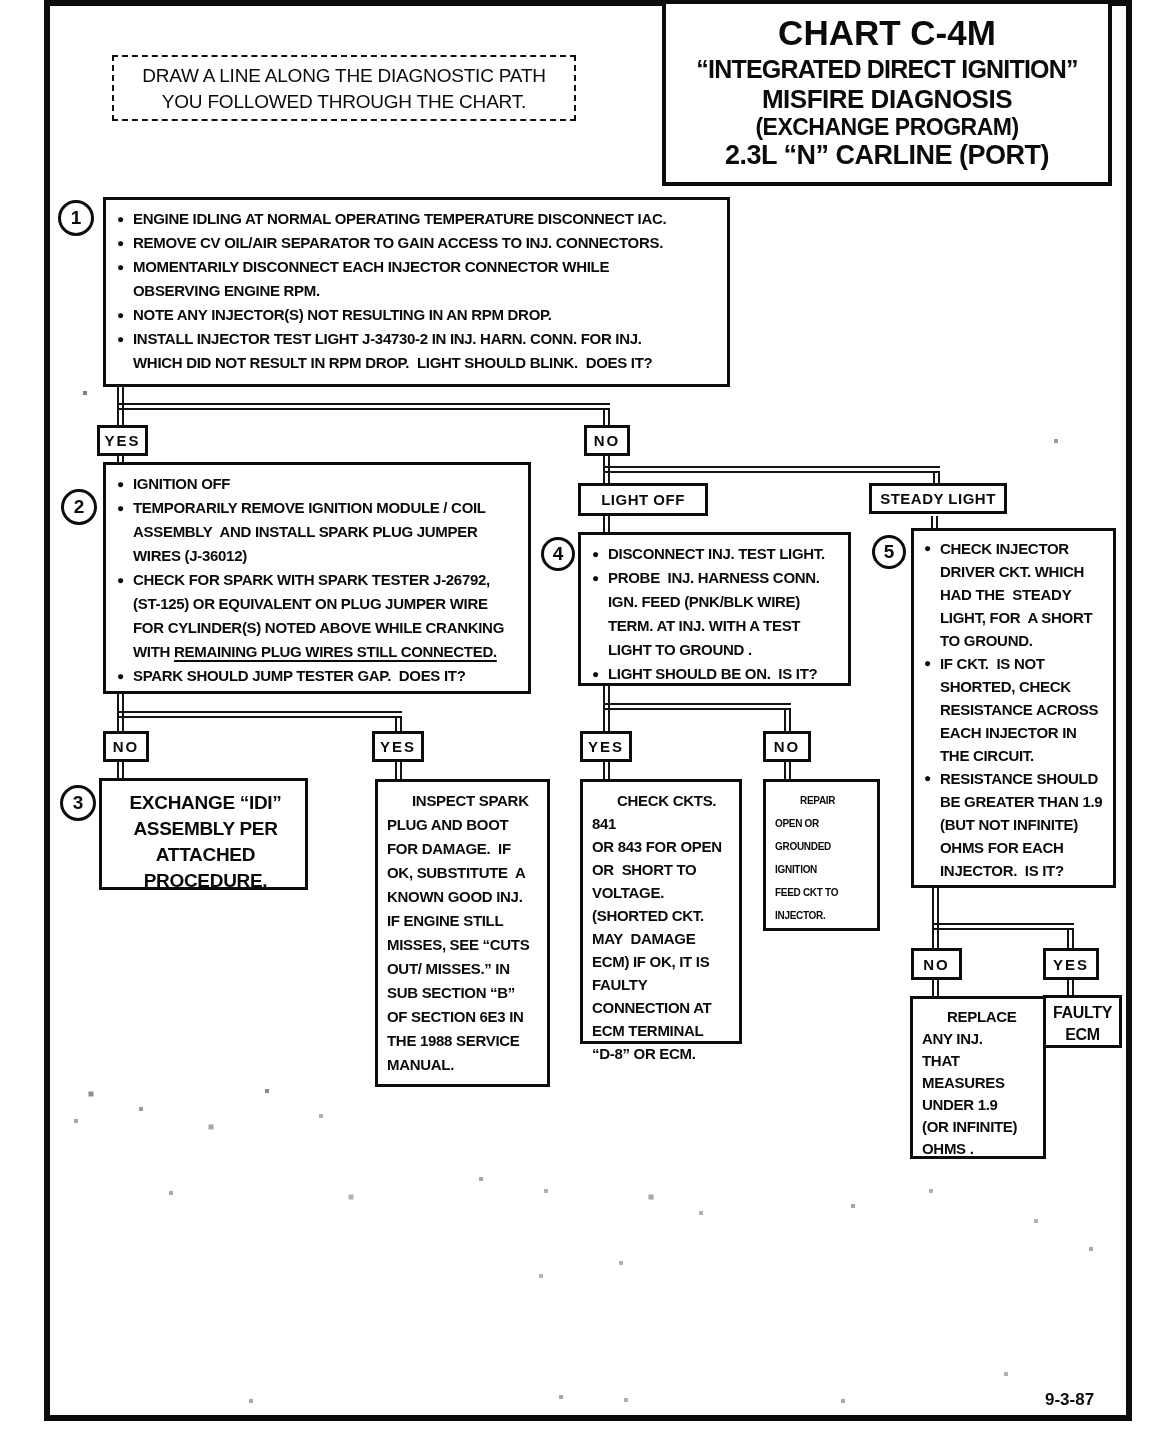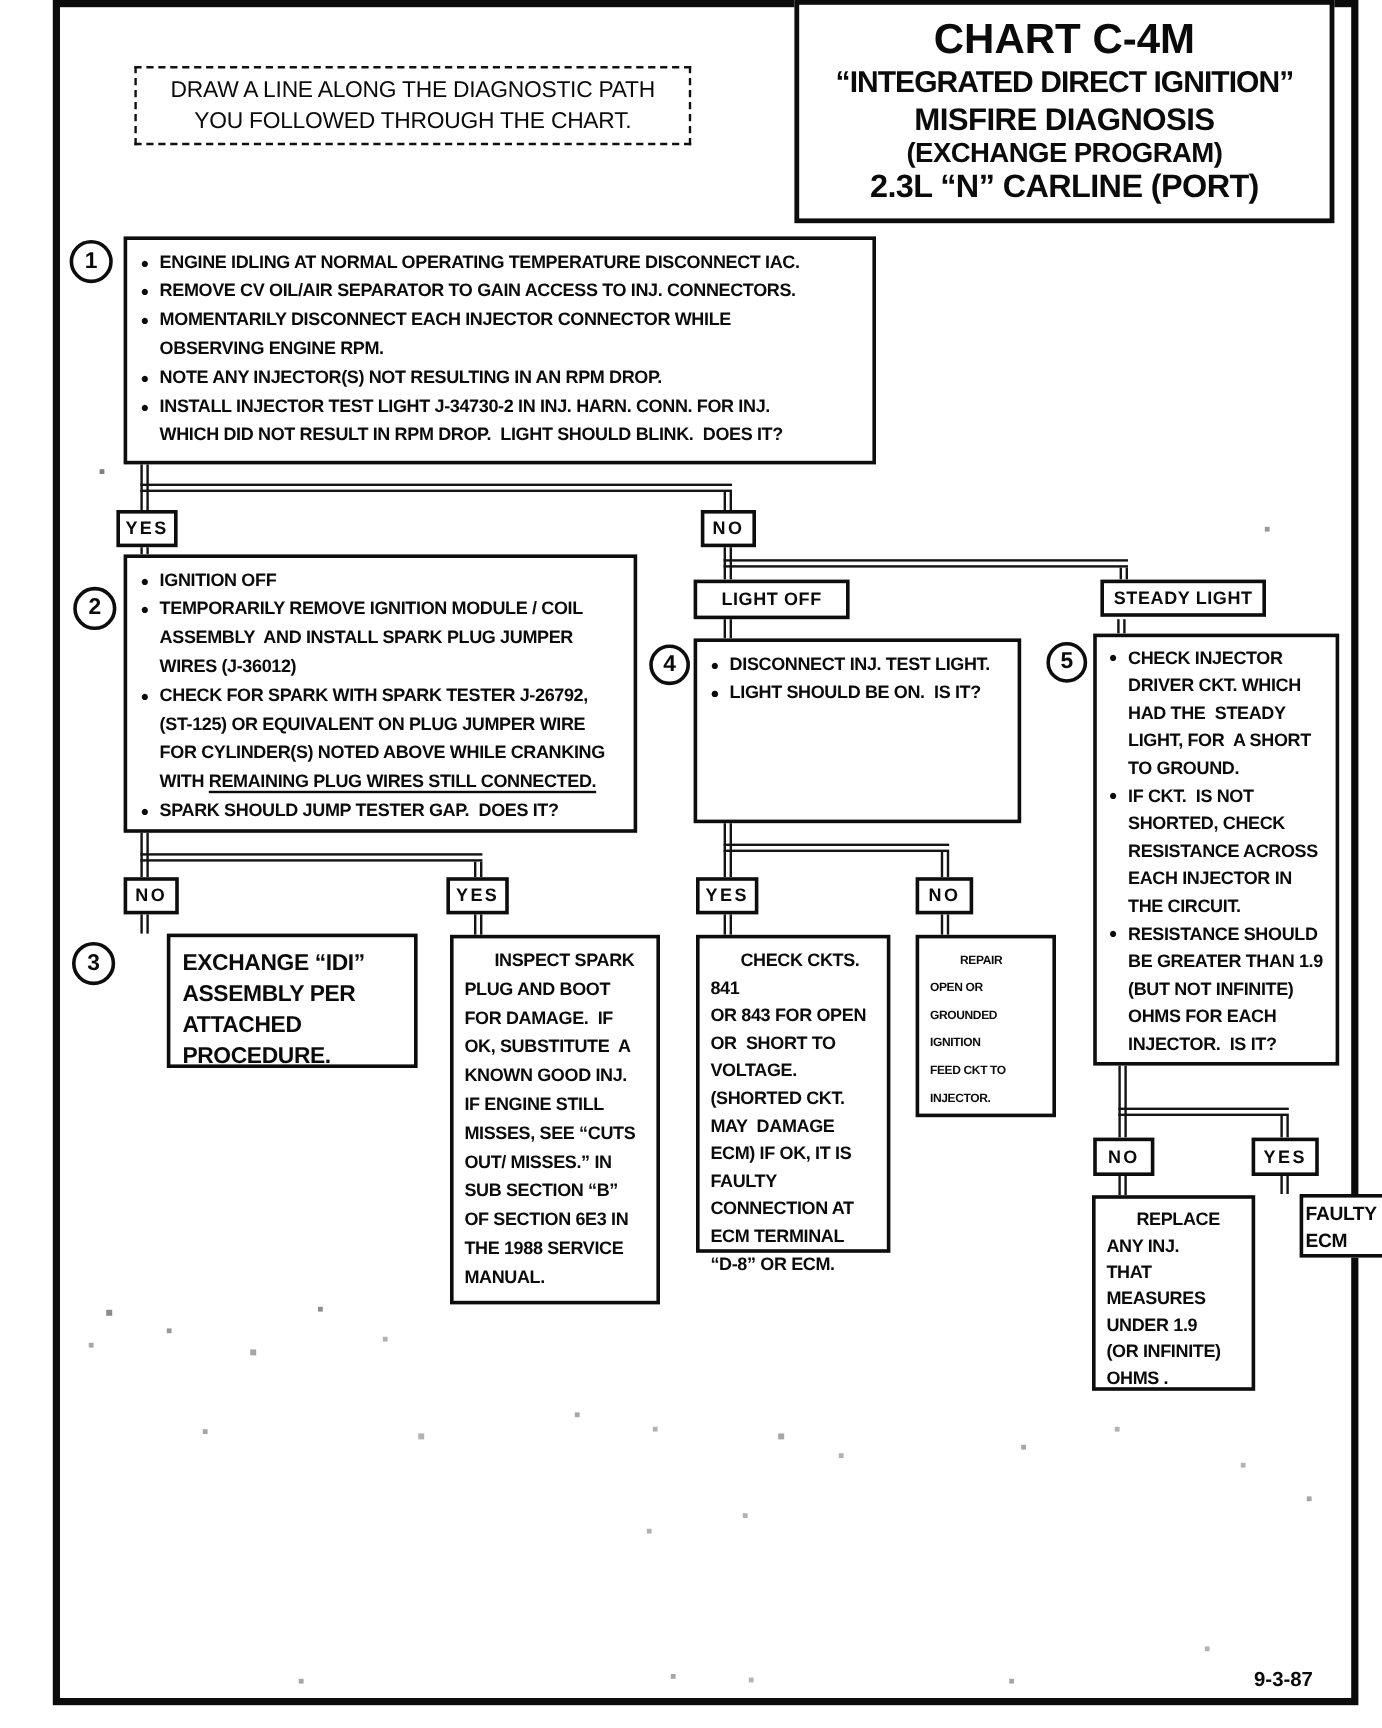--- a/index.html
+++ b/index.html
@@ -22,21 +22,21 @@
   
   .fbox{border:3px solid #0d0d0d;background:#fff;font-weight:bold;
         font-size:15px;line-height:24px;letter-spacing:-0.3px;padding:7px 6px 4px 10px;}
   .bullet{position:relative;padding-left:17px;}
   .dot{position:absolute;left:1px;top:0px;font-size:12px;}
   .bt,.bt span{white-space:pre-wrap;}
   .ul{text-decoration:underline;text-decoration-thickness:2px;text-underline-offset:3px;}
   .small{font-size:15px;line-height:23px;padding:6px 6px 4px 9px;}
   .plain{padding-left:9px;}
   .plain .bt{white-space:pre-wrap;margin-left:25px;}
-  .centered{white-space:pre-line;margin-left:40px;}
+  .centered{text-align:center;white-space:pre-line;}
   
   .lab{border:3px solid #0d0d0d;background:#fff;font-weight:bold;font-size:15px;
        letter-spacing:2px;text-align:center;display:flex;align-items:center;justify-content:center;}
   
   .circ{border:3px solid #0d0d0d;border-radius:50%;font-weight:bold;font-size:19px;
         display:flex;align-items:center;justify-content:center;background:#fff;}
   
   .vline{width:7px;border-left:2px solid #141414;border-right:2px solid #141414;}
   .hline{height:7px;border-top:2px solid #141414;border-bottom:2px solid #141414;}
   
@@ -109,27 +109,30 @@
 ASSEMBLY  AND INSTALL SPARK PLUG JUMPER
 WIRES (J-36012)</span></div>
   <div class="bullet"><span class="dot">●</span><span class="bt"><span>CHECK FOR SPARK WITH SPARK TESTER J-26792,
 (ST-125) OR EQUIVALENT ON PLUG JUMPER WIRE
 FOR CYLINDER(S) NOTED ABOVE WHILE CRANKING
 WITH </span><span class="ul">REMAINING PLUG WIRES STILL CONNECTED.</span></span></div>
   <div class="bullet"><span class="dot">●</span><span class="bt">SPARK SHOULD JUMP TESTER GAP.  DOES IT?</span></div>
 </div>
 
 <div class="abs lab" style="left:578px;top:483px;width:130px;height:33px;letter-spacing:0.5px;">LIGHT OFF</div>
-<div class="abs lab" style="left:917px;top:483px;width:138px;height:31px;letter-spacing:0.5px;">STEADY LIGHT</div>
+<div class="abs lab" style="left:869px;top:483px;width:138px;height:31px;letter-spacing:0.5px;">STEADY LIGHT</div>
 <div class="abs vline" style="left:603px;top:516px;height:16px;"></div>
 <div class="abs vline" style="left:931px;top:516px;height:12px;"></div>
 
 <div class="abs fbox" style="left:578px;top:532px;width:273px;height:154px;">
   <div class="bullet"><span class="dot">●</span><span class="bt">DISCONNECT INJ. TEST LIGHT.</span></div>
-  <div class="bullet"><span class="dot">●</span></div>
+  <div class="bullet"><span class="dot">●</span><span class="bt">PROBE  INJ. HARNESS CONN.
+IGN. FEED (PNK/BLK WIRE)
+TERM. AT INJ. WITH A TEST
+LIGHT TO GROUND .</span></div>
   <div class="bullet"><span class="dot">●</span><span class="bt">LIGHT SHOULD BE ON.  IS IT?</span></div>
 </div>
 
 <div class="abs fbox small" style="left:911px;top:528px;width:205px;height:360px;">
   <div class="bullet"><span class="dot">●</span><span class="bt">CHECK INJECTOR
 DRIVER CKT. WHICH
 HAD THE  STEADY
 LIGHT, FOR  A SHORT
 TO GROUND.</span></div>
   <div class="bullet"><span class="dot">●</span><span class="bt">IF CKT.  IS NOT

